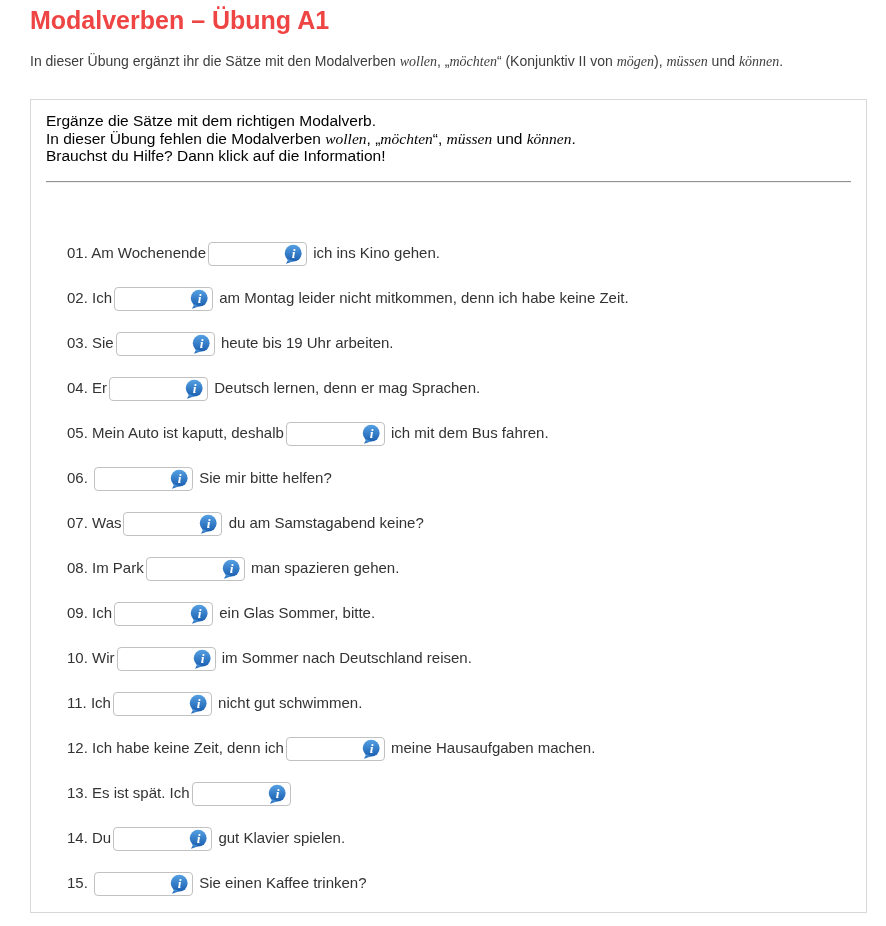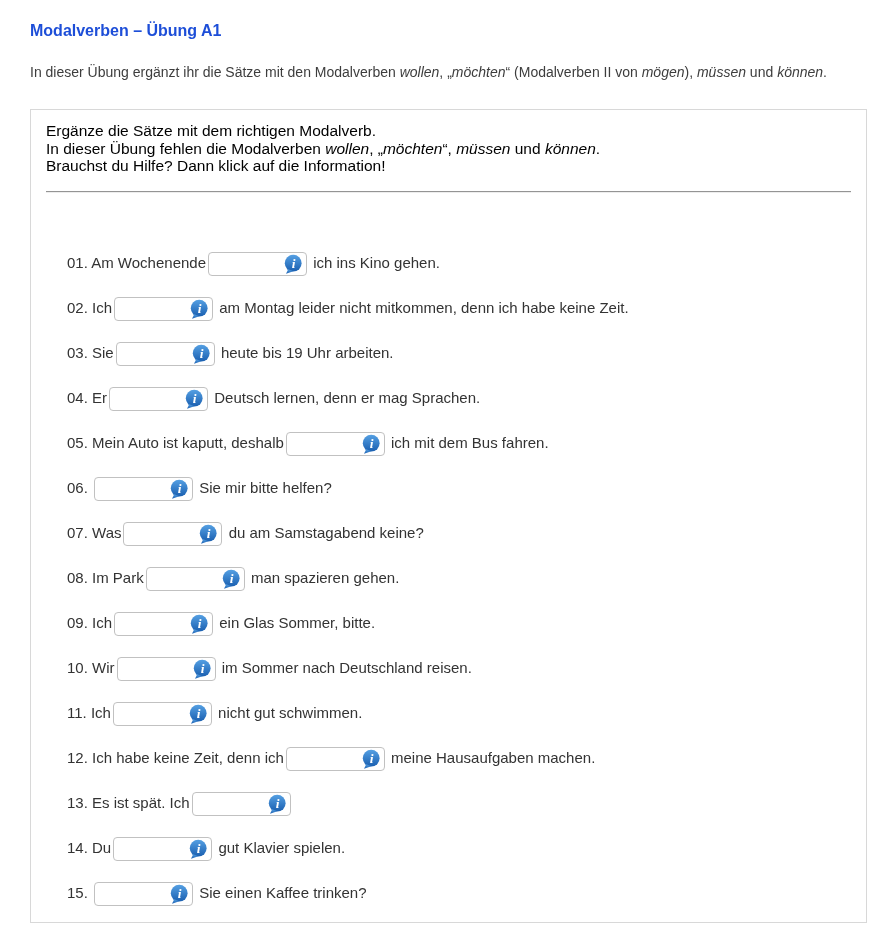--- a/index.html
+++ b/index.html
@@ -5,28 +5,28 @@
   * { box-sizing: border-box; }
   html, body { margin: 0; padding: 0; }
   body {
     width: 886px; height: 926px; overflow: hidden;
     background: #ffffff;
     font-family: "Liberation Sans", sans-serif;
   }
   .page { padding: 9px 19px 0 30px; }
 
   .page-title {
-    font-size: 16px; font-weight: bold; color: #1d4ed8;
-    margin: 11px 0 17px 0; line-height: 22px;
+    font-size: 25px; font-weight: bold; color: #ef4444;
+    margin: 0 0 17px 0; line-height: 22px;
   }
   .intro {
     font-size: 14px; color: #3d3d3d; line-height: 26px;
     margin: 0 0 24px 0; max-width: 837px;
   }
-  .it { font-style: italic; }
+  .it { font-style: italic; font-family: Liberation Serif, serif; }
 
   .exercise-box {
     width: 837px;
     border: 1px solid #d8d8d8;
     background: #ffffff;
     padding: 12px 15px 16px 15px;
   }
   .instructions {
     font-size: 15.5px; color: #000; line-height: 17.5px;
     margin: 0 0 16px 0;
@@ -76,21 +76,21 @@
       <stop offset="0%" stop-color="#55a0e3"></stop>
       <stop offset="100%" stop-color="#1a5fb0"></stop>
     </linearGradient>
   </defs>
 </svg>
 
 <div class="page">
 
   <h1 class="page-title">Modalverben – Übung A1</h1>
 
-  <p class="intro"><span>In dieser Übung ergänzt ihr die Sätze mit den Modalverben </span><em class="it">wollen</em><span>, „</span><em class="it">möchten</em><span>“ (Modalverben II von </span><em class="it">mögen</em><span>), </span><em class="it">müssen</em><span> und </span><em class="it">können</em><span>.</span></p>
+  <p class="intro"><span>In dieser Übung ergänzt ihr die Sätze mit den Modalverben </span><em class="it">wollen</em><span>, „</span><em class="it">möchten</em><span>“ (Konjunktiv II von </span><em class="it">mögen</em><span>), </span><em class="it">müssen</em><span> und </span><em class="it">können</em><span>.</span></p>
 
   <div class="exercise-box">
 
     <div class="instructions">
       <span class="line">Ergänze die Sätze mit dem richtigen Modalverb.</span>
       <span class="line"><span>In dieser Übung fehlen die Modalverben </span><em class="it">wollen</em><span>, „</span><em class="it">möchten</em><span>“, </span><em class="it">müssen</em><span> und </span><em class="it">können</em><span>.</span></span>
       <span class="line">Brauchst du Hilfe? Dann klick auf die Information!</span>
     </div>
 
     <hr class="divider">

